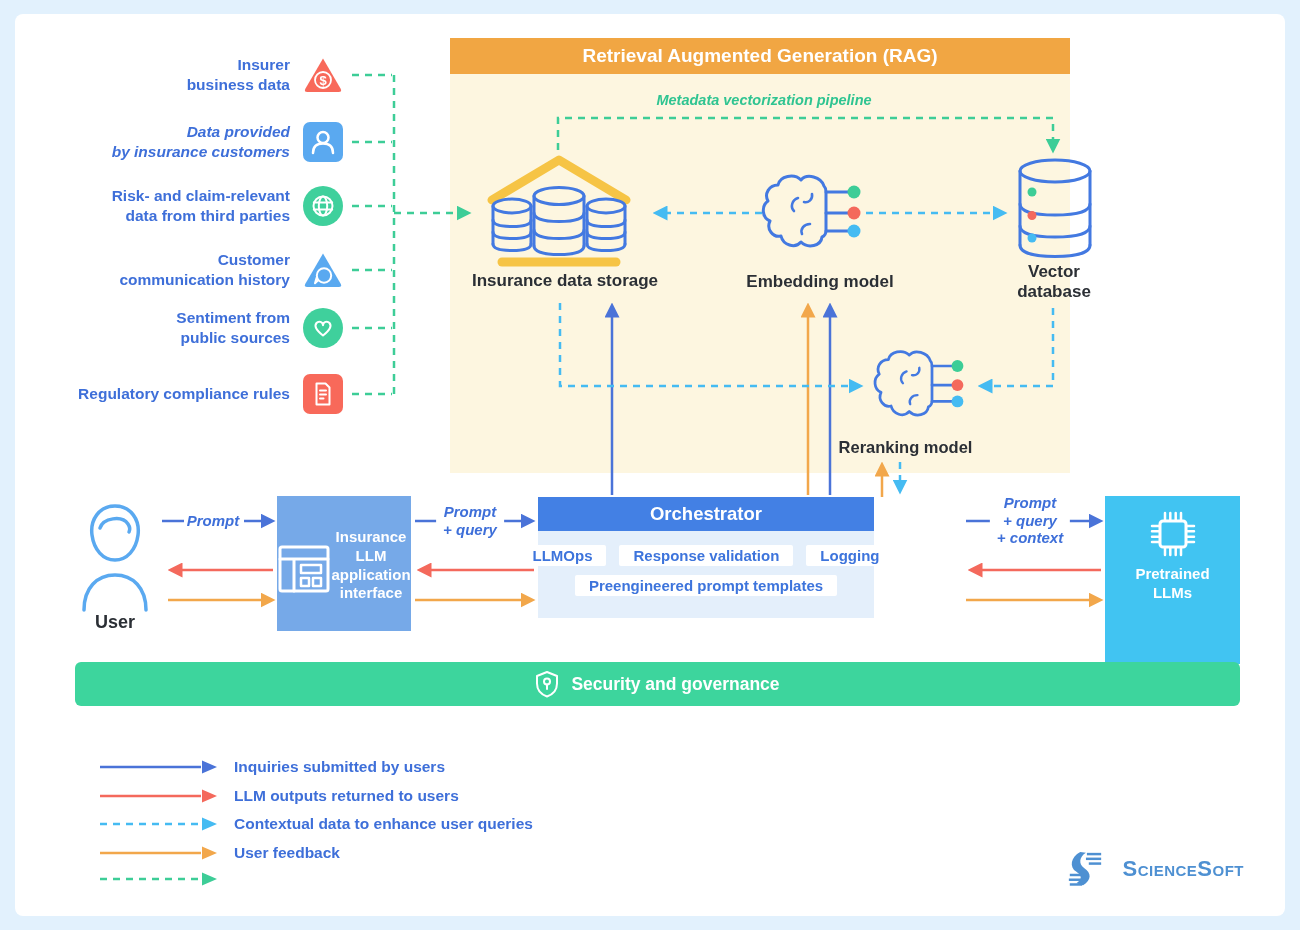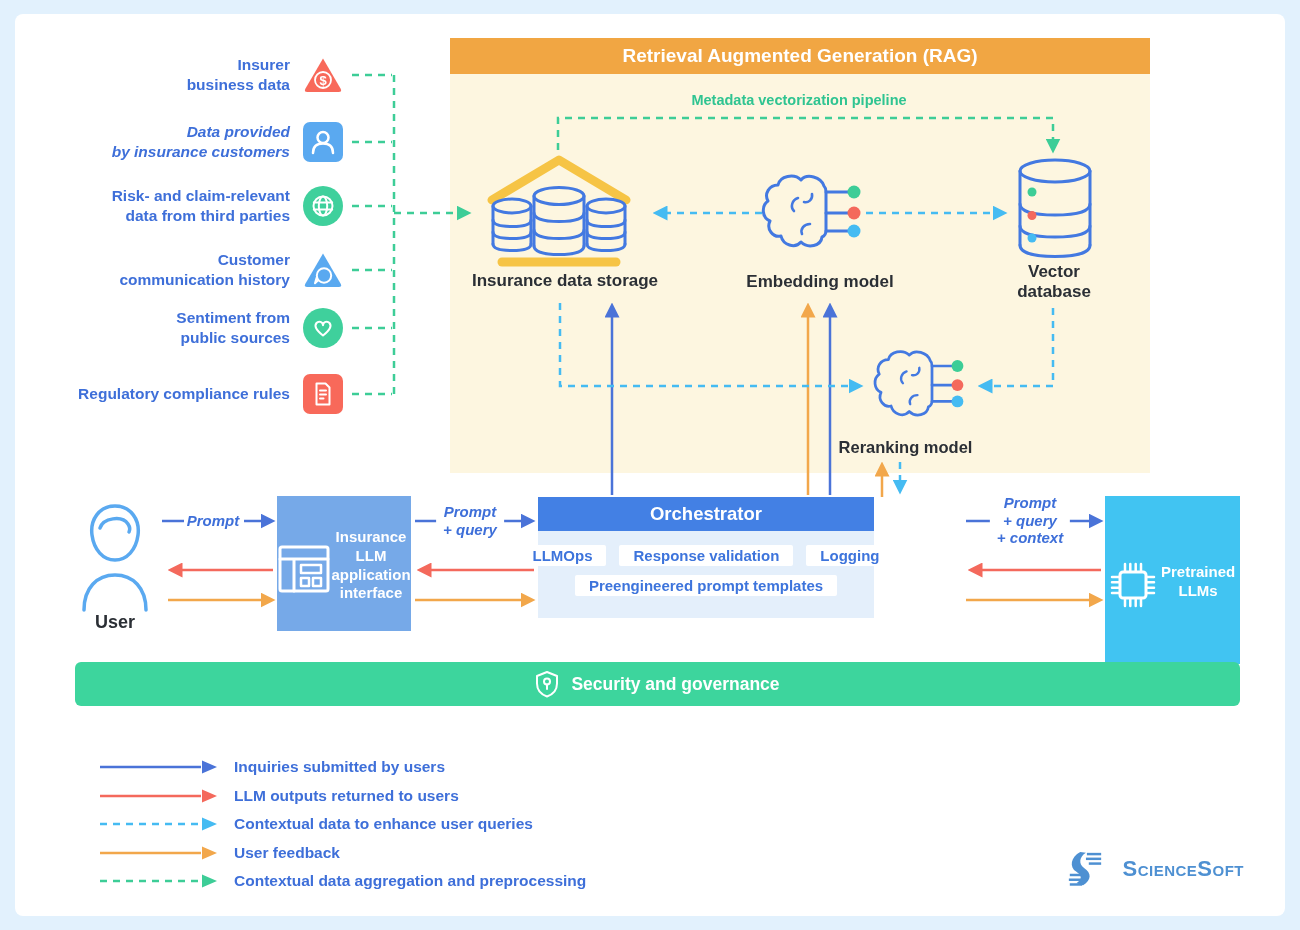--- a/index.html
+++ b/index.html
@@ -37,34 +37,34 @@
 .wh25{stroke:#fff;stroke-width:2.5;}
 .wh3{stroke:#fff;stroke-width:3;}
 .usr-s{stroke:var(--icon-blue);stroke-width:3.5;}
 .dot-g{fill:var(--arrow-green);} .dot-r{fill:var(--arrow-red);} .dot-b{fill:var(--arrow-ltblue);}
 
 
 .source-row{position:absolute;left:40px;width:303px;height:40px;display:flex;align-items:center;justify-content:flex-end;gap:13px;}
 .source-label{color:var(--text-blue);font-size:15.5px;font-weight:700;line-height:1.28;text-align:right;white-space:pre-line;}
 
 
-.rag-box{position:absolute;left:450px;top:38px;width:700px;height:435px;background:var(--rag-bg);}
+.rag-box{position:absolute;left:450px;top:38px;width:620px;height:435px;background:var(--rag-bg);}
 .rag-header{height:36px;background:var(--rag-header);display:flex;align-items:center;justify-content:center;color:#fff;font-size:19px;font-weight:700;}
-.pipeline-label{position:absolute;left:584px;top:92px;width:430px;text-align:center;color:var(--pipeline-green);font-size:14.5px;font-weight:700;}
+.pipeline-label{position:absolute;left:549px;top:92px;width:430px;text-align:center;color:var(--pipeline-green);font-size:14.5px;font-weight:700;font-style:italic;}
 .node-label{position:absolute;color:#2B2F35;font-size:17px;font-weight:600;text-align:center;white-space:pre-line;line-height:1.2;}
 
 
 .iface-box{position:absolute;left:277px;top:496px;width:134px;height:135px;background:var(--interface-blue);display:flex;flex-direction:row;align-items:center;}
 .iface-label{color:#fff;font-size:15px;font-weight:700;line-height:1.25;text-align:center;white-space:pre-line;margin-top:4px;}
 .orch{position:absolute;left:538px;top:497px;width:336px;height:121px;}
 .orch-header{height:34px;background:var(--orch-header);display:flex;align-items:center;justify-content:center;color:#fff;font-size:18.5px;font-weight:700;}
 .orch-body{height:87px;background:var(--orch-body);display:flex;flex-direction:column;align-items:center;padding-top:14px;gap:9px;}
 .chip-row{display:flex;gap:13px;}
 .chip{background:#fff;color:var(--chip-text);font-size:15px;font-weight:600;padding:2px 14px;border-radius:2px;white-space:nowrap;}
-.llms-box{position:absolute;left:1105px;top:496px;width:135px;height:168px;background:var(--llms-cyan);display:flex;flex-direction:row;align-items:center;}
+.llms-box{position:absolute;left:1105px;top:496px;width:135px;height:168px;background:var(--llms-cyan);display:flex;flex-direction:column;align-items:center;}
 .llms-label{color:#fff;font-size:15px;font-weight:700;line-height:1.25;text-align:center;white-space:pre-line;margin-top:3px;}
 .user-label{position:absolute;left:80px;top:612px;width:70px;text-align:center;color:#2B2F35;font-size:18px;font-weight:700;}
 
 
 .flow-label{position:absolute;transform:translate(-50%,-50%);font-style:italic;font-weight:700;font-size:15px;color:var(--text-blue);white-space:pre-line;text-align:center;line-height:1.18;background:#fff;padding:2px 7px;}
 
 
 .security-bar{position:absolute;left:75px;top:662px;width:1165px;height:44px;border-radius:6px;background:var(--security-green);display:flex;align-items:center;justify-content:center;gap:12px;color:#fff;font-size:17.5px;font-weight:700;}
 
 
@@ -373,21 +373,20 @@
       </span>
       <span class="legend-label">User feedback</span>
     </div>
     <div class="legend-row">
       <span class="sw-green">
         <svg width="118" height="14">
             <line x1="0" y1="7" x2="101" y2="7" stroke="currentColor" stroke-width="2.5" stroke-dasharray="7 6"></line>
             <polygon points="102,0.5 117,7 102,13.5" fill="currentColor"></polygon>
           </svg>
       </span>
-      <span class="legend-label">Contextual data aggregation and preprocessing</span>
     </div>
   </div>
 
   <div class="brand">
     <span>
       <svg width="38" height="38" viewBox="0 0 40 40">
         <path d="M15 2 C5 7 3 18 11 23 C17 27 17 31 11 35 L18 37 C27 32 27 24 19 19 C13 15 14 7 21 3 Z" fill="var(--brand-blue)"></path>
         <rect x="22" y="3" width="15" height="2.6" fill="var(--brand-blue)"></rect>
         <rect x="21" y="8" width="16" height="2.6" fill="var(--brand-blue)"></rect>
         <rect x="24" y="13" width="13" height="2.6" fill="var(--brand-blue)"></rect>

